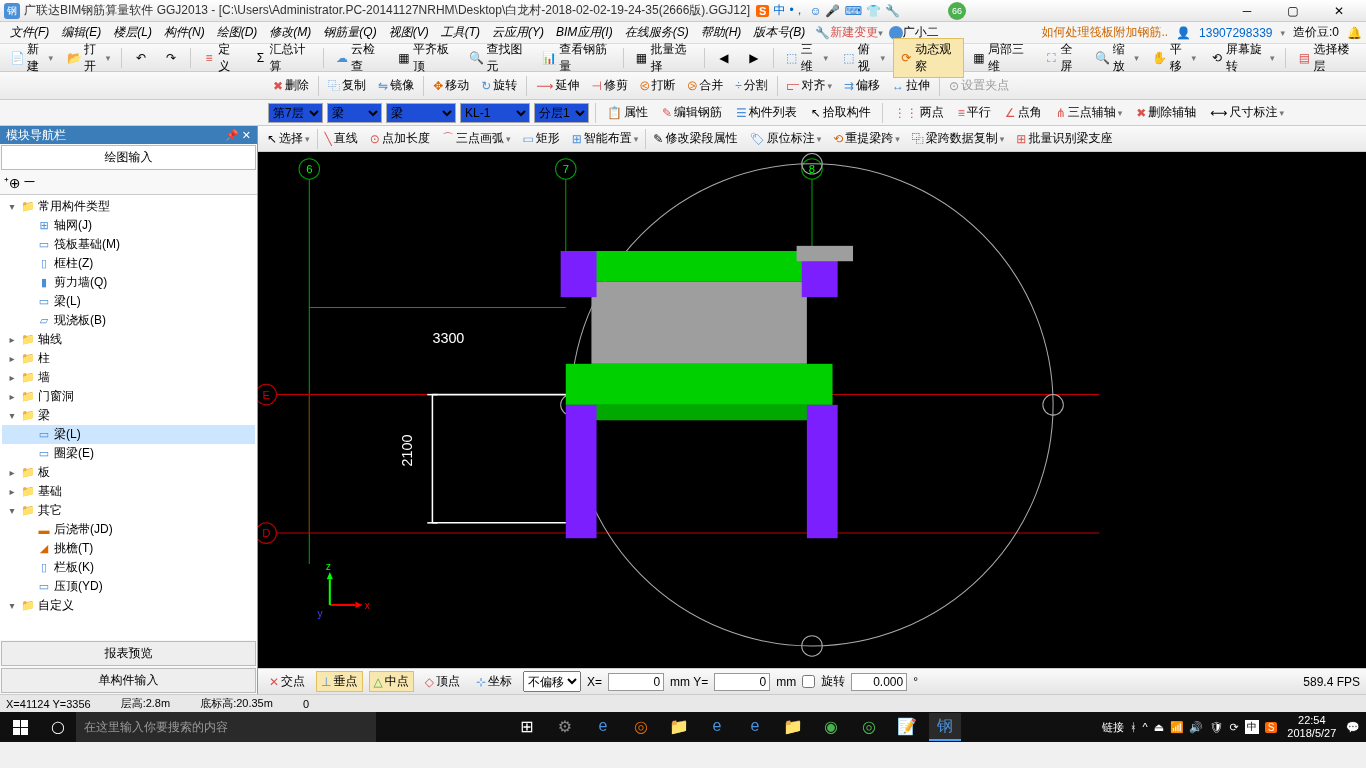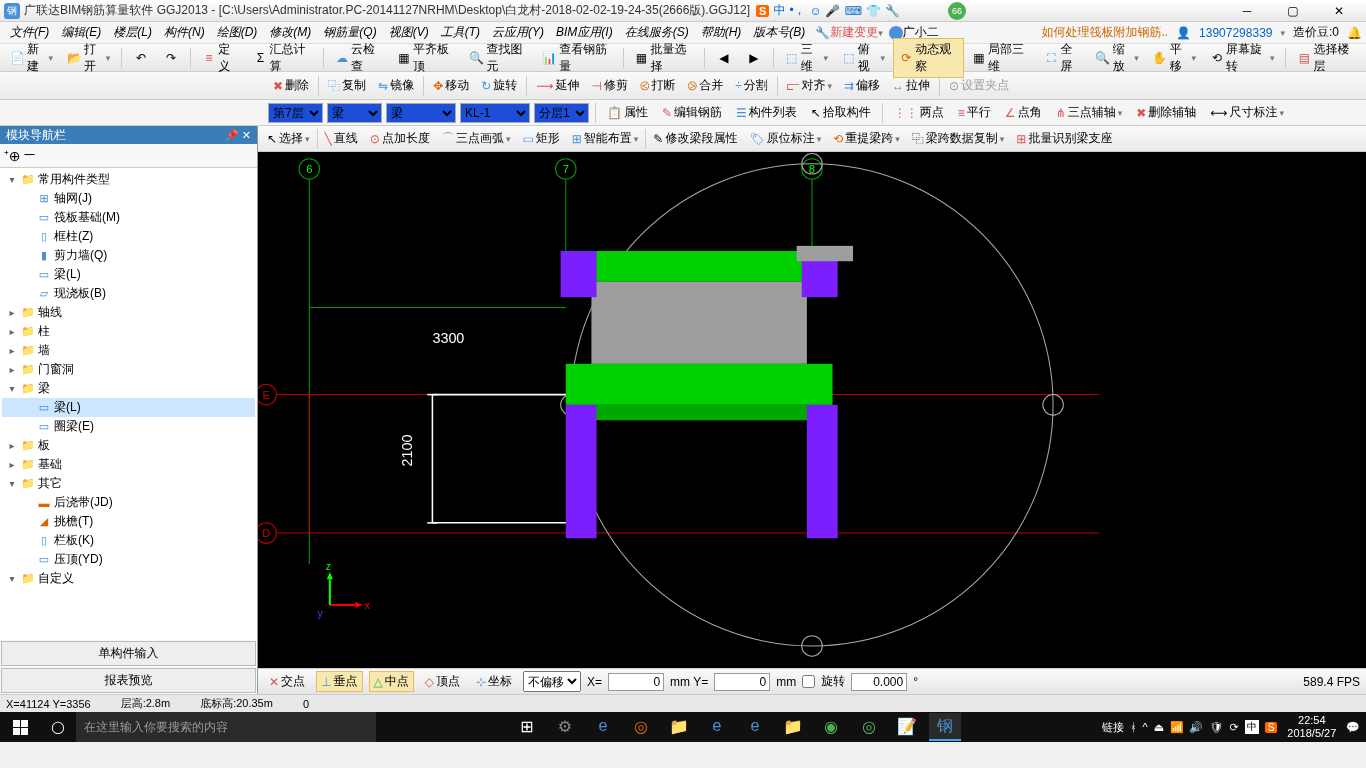--- a/index.html
+++ b/index.html
@@ -355,20 +355,21 @@
     </div>
 </div>
 
 <div class="main">
 
   <div class="nav-panel">
     <div class="nav-header">
       <span>模块导航栏</span>
       <span class="pin">📌 ✕</span>
     </div>
+    <div class="nav-tab active">绘图输入</div>
     <div class="nav-toolbar">
       <span>⁺⊕</span>
       <span>─</span>
     </div>
     <div class="tree">
       <div class="tree-node l1">
           <span class="expander">▾</span>
           <span class="ticon folder">📁</span>
           <span>常用构件类型</span>
         </div>
@@ -472,22 +473,22 @@
           <span class="ticon" style="color:#4a90d9">▭</span>
           <span>压顶(YD)</span>
         </div>
       <div class="tree-node l1">
           <span class="expander">▾</span>
           <span class="ticon folder">📁</span>
           <span>自定义</span>
         </div>
 
     </div>
+    <div class="nav-bottom-tab">报表预览</div>
     <div class="nav-bottom-tab">单构件输入</div>
-    <div class="nav-bottom-tab">报表预览</div>
   </div>
 
   <div class="viewport-wrap">
     <div class="vp-toolbar">
       <div class="btn">
           <span>↖</span>
           <span>选择</span>
           <span class="dd">▾</span>
         </div>
       <div class="sep" style="width:1px;height:20px;background:#ccc"></div>

